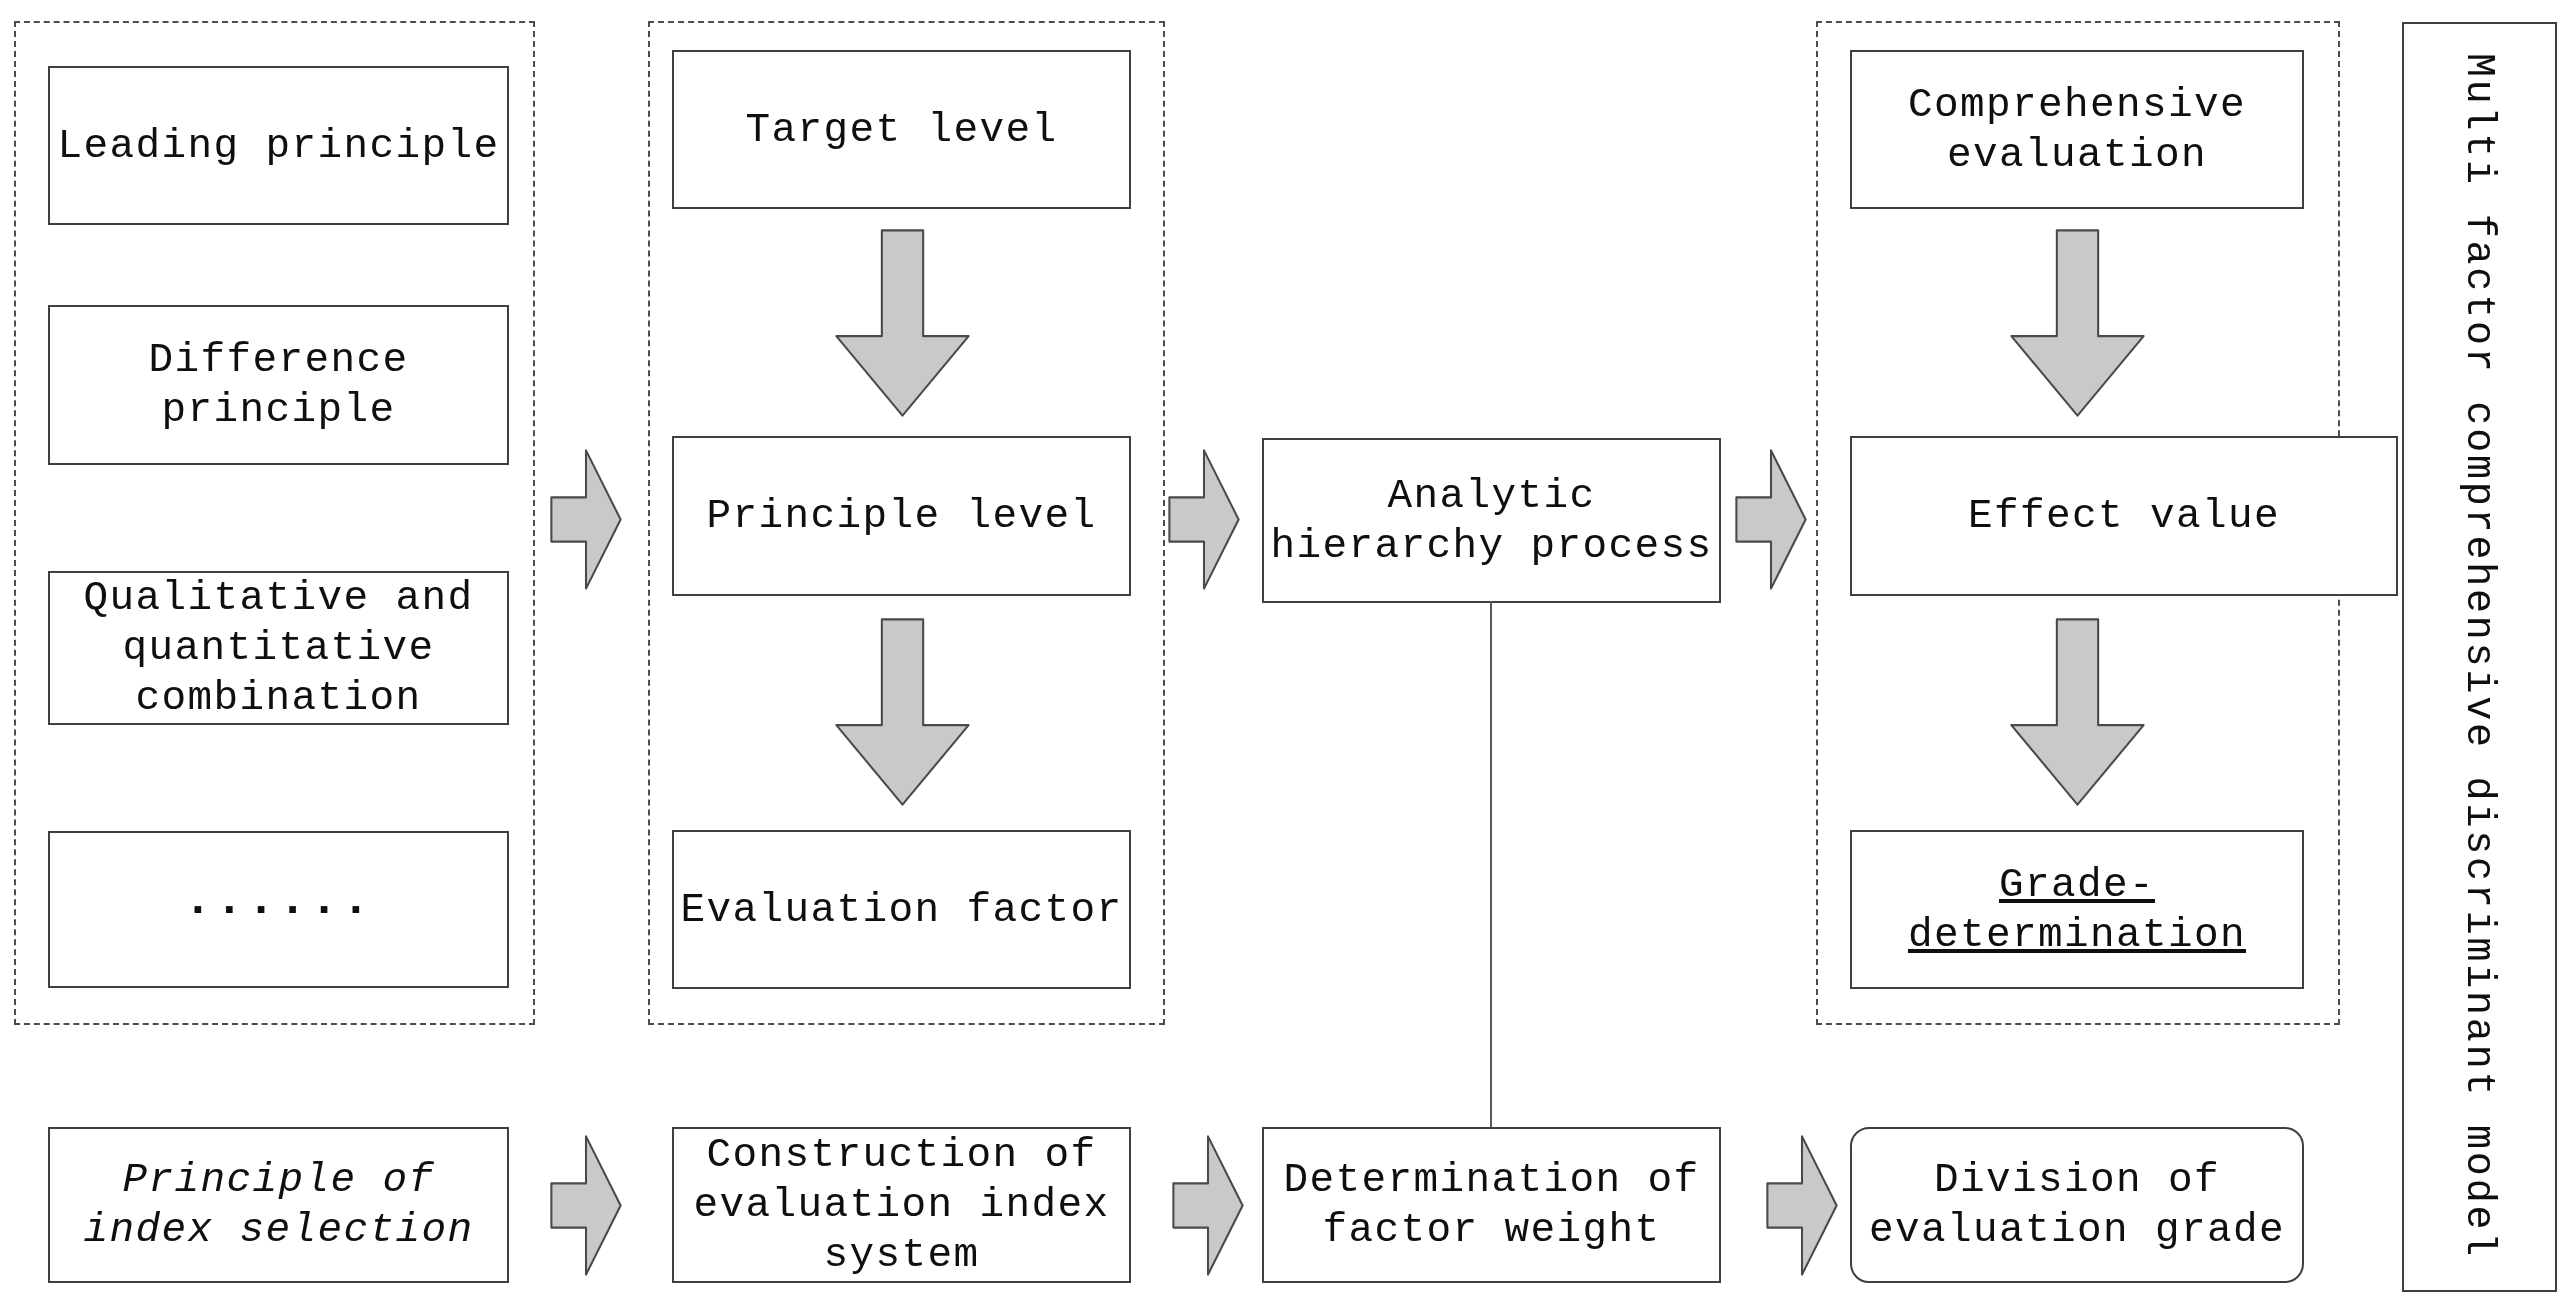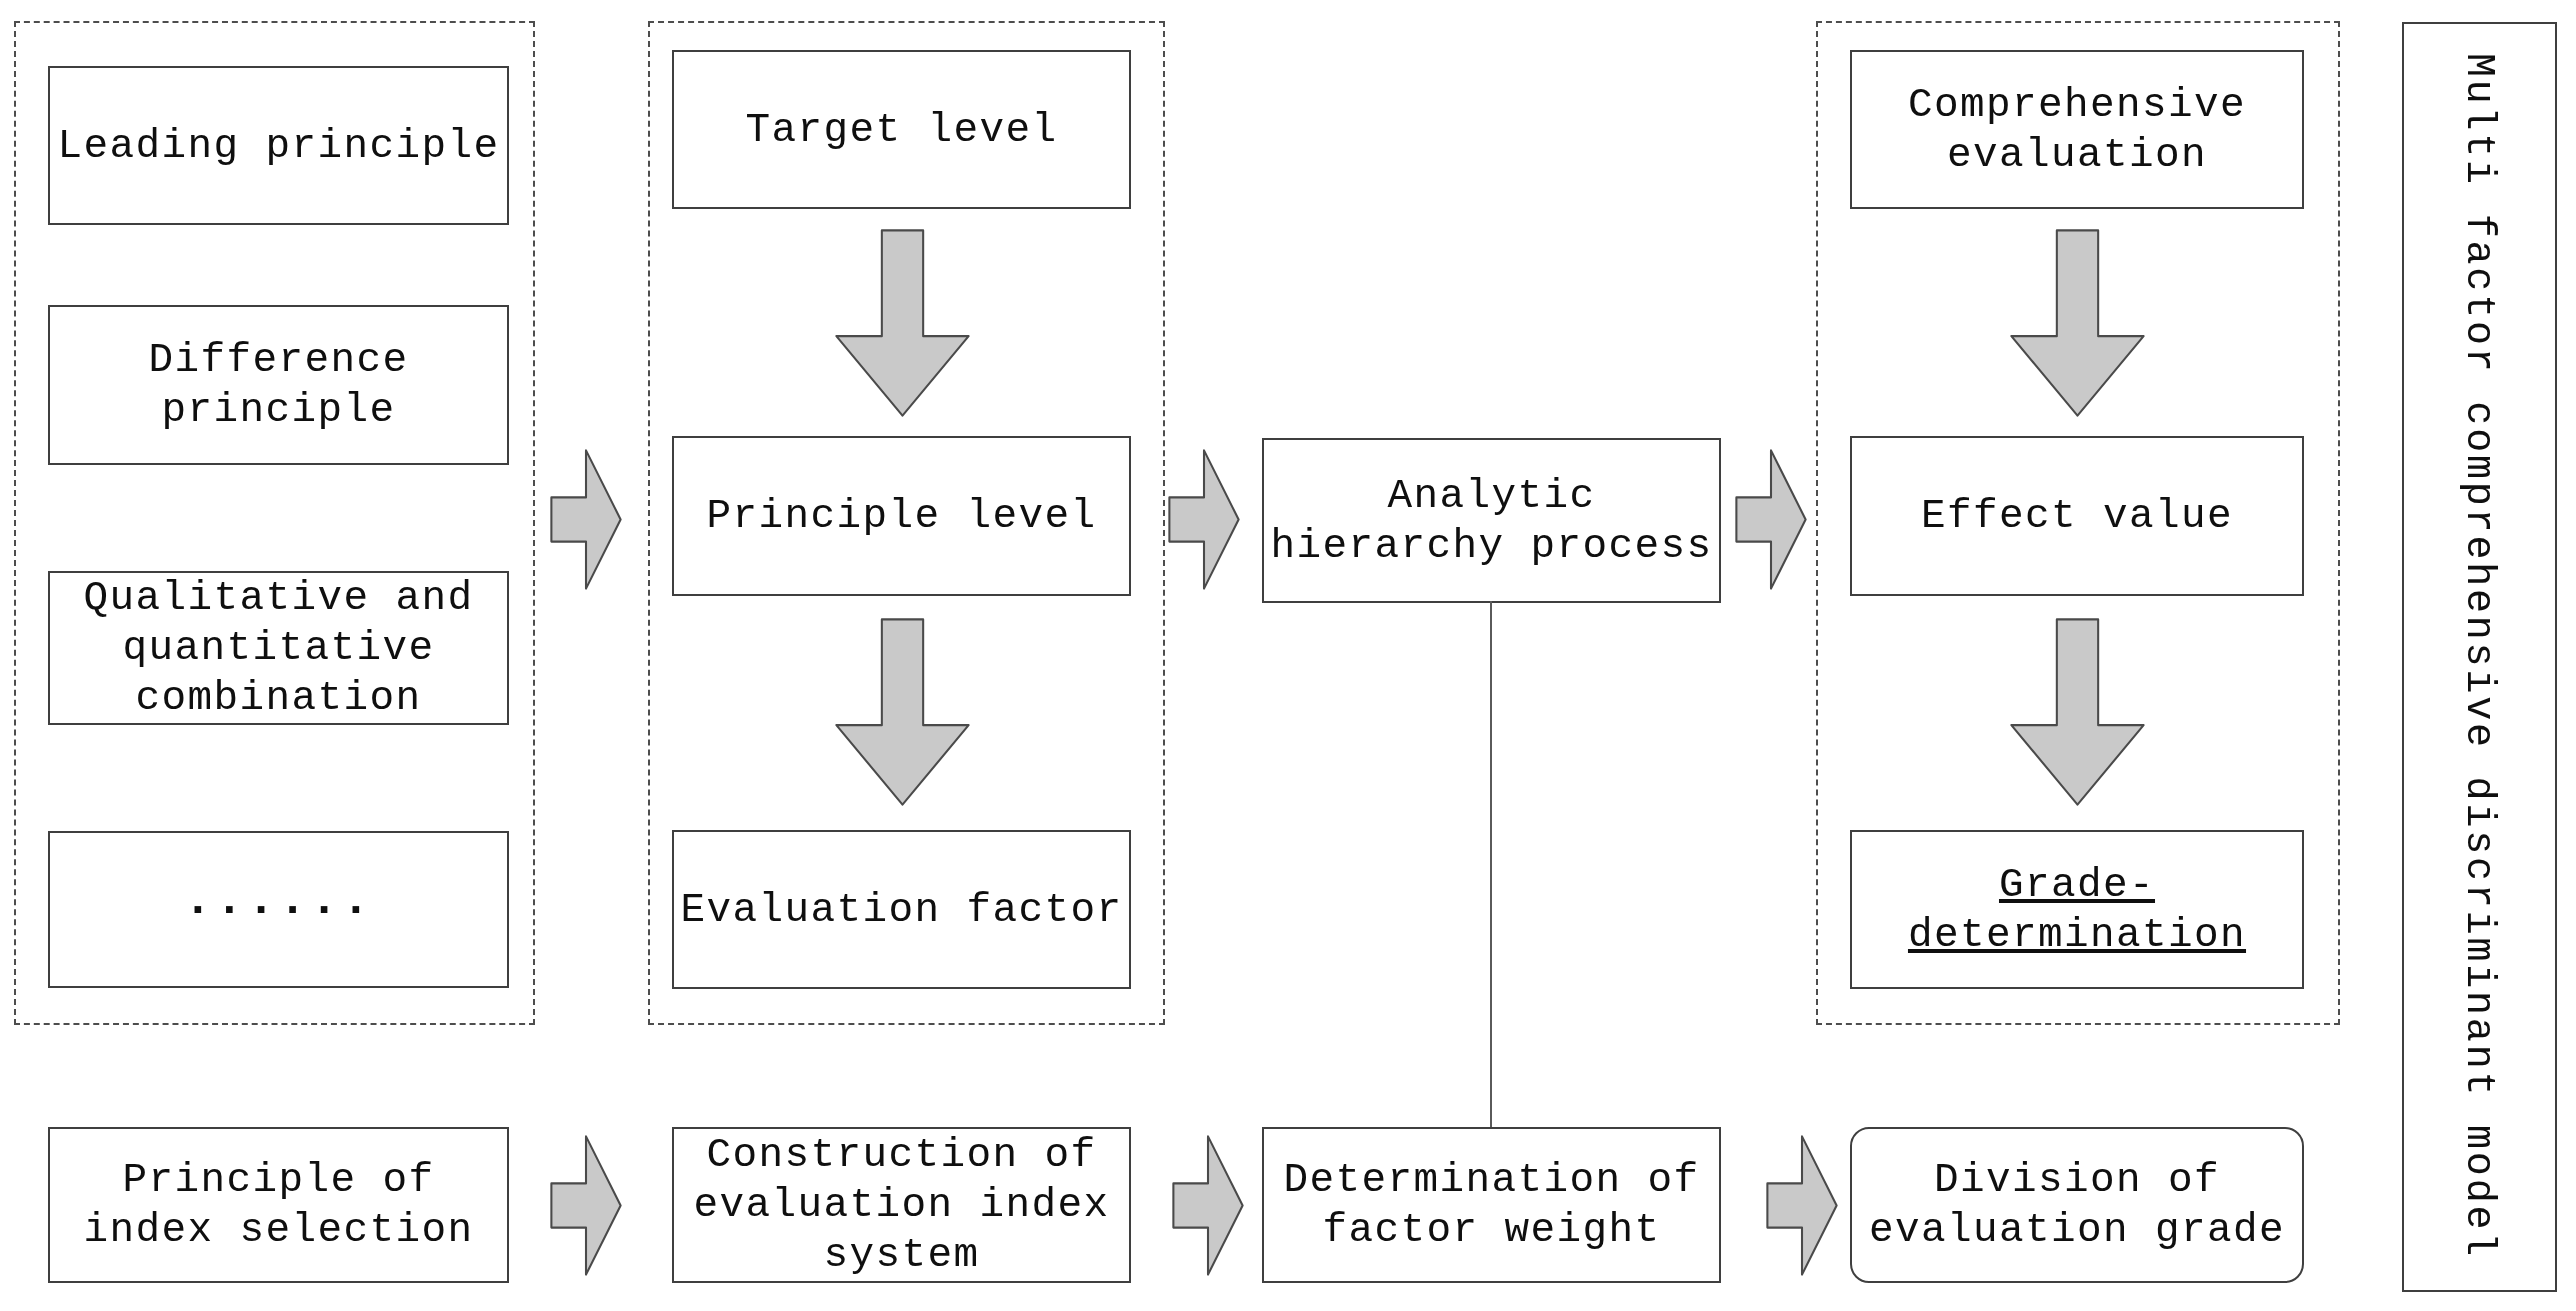--- a/index.html
+++ b/index.html
@@ -95,24 +95,24 @@
   <div class="nbox" style="left:48px;top:571px;width:461px;height:154px;">Qualitative and quantitative combination</div>
   <div class="nbox dots" style="left:48px;top:831px;width:461px;height:157px;">······</div>
 
   <div class="nbox" style="left:672px;top:50px;width:459px;height:159px;">Target level</div>
   <div class="nbox" style="left:672px;top:436px;width:459px;height:160px;">Principle level</div>
   <div class="nbox" style="left:672px;top:830px;width:459px;height:159px;">Evaluation factor</div>
 
   <div class="nbox" style="left:1262px;top:438px;width:459px;height:165px;">Analytic hierarchy process</div>
 
   <div class="nbox" style="left:1850px;top:50px;width:454px;height:159px;">Comprehensive evaluation</div>
-  <div class="nbox" style="left:1850px;top:436px;width:454px;height:160px;">Effect value</div>
+  <div class="nbox" style="left:1850px;top:436px;width:548px;height:160px;">Effect value</div>
   <div class="nbox" style="left:1850px;top:830px;width:454px;height:159px;text-decoration:underline;">Grade-determination</div>
 
-  <div class="nbox" style="left:48px;top:1127px;width:461px;height:156px;">Principle of index selection</div>
+  <div class="nbox" style="left:48px;top:1127px;width:461px;height:156px;font-style:italic;">Principle of index selection</div>
   <div class="nbox" style="left:672px;top:1127px;width:459px;height:156px;">Construction of evaluation index system</div>
   <div class="nbox" style="left:1262px;top:1127px;width:459px;height:156px;">Determination of factor weight</div>
   <div class="nbox" style="left:1850px;top:1127px;width:454px;height:156px;border-radius:19px;">Division of evaluation grade</div>
 
   <div class="arrow" style="left:550px;top:449px;width:72px;height:141px;">
     <svg viewBox="0 0 104 204" preserveAspectRatio="none">
         <polygon points="2,70 52,70 52,2 102,102 52,202 52,134 2,134"></polygon>
       </svg>
   </div>
   <div class="arrow" style="left:1168px;top:449px;width:72px;height:141px;">

